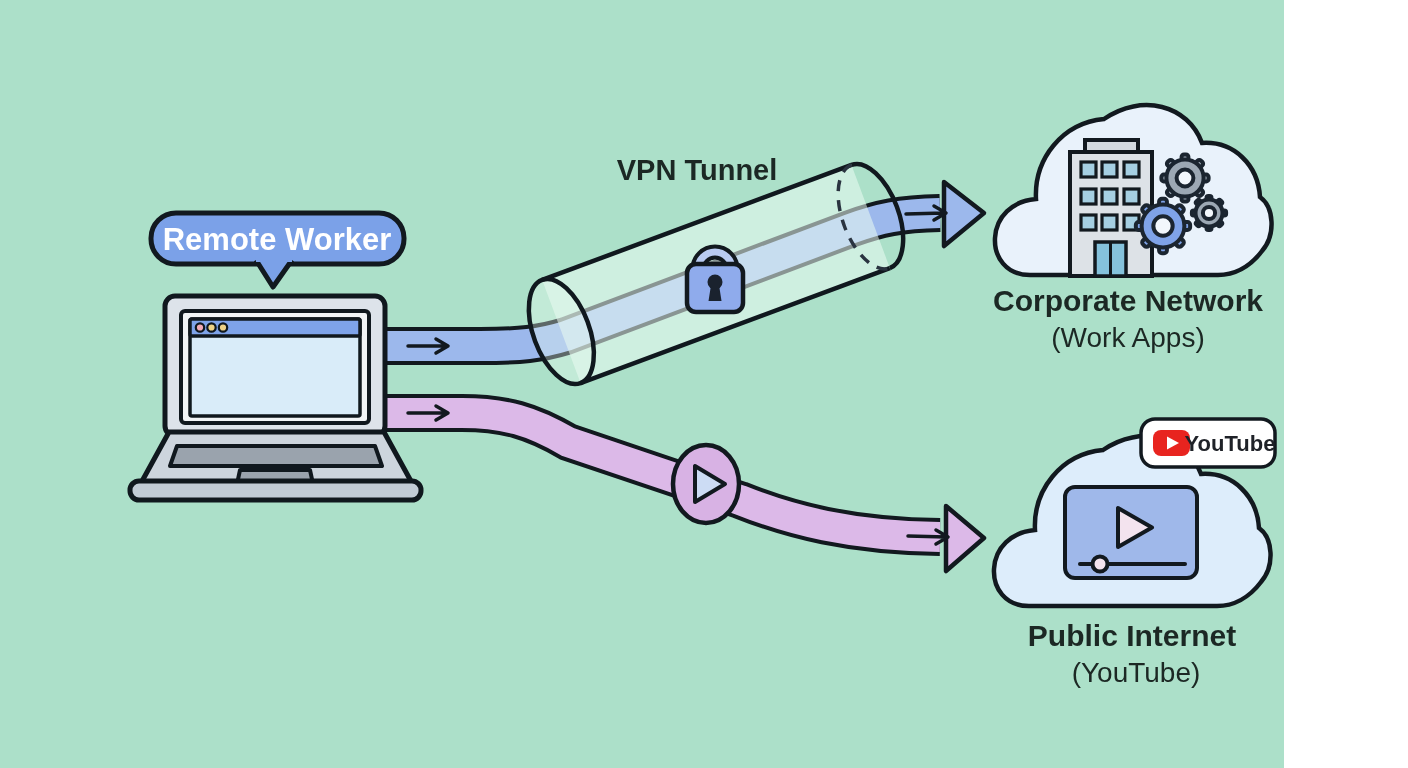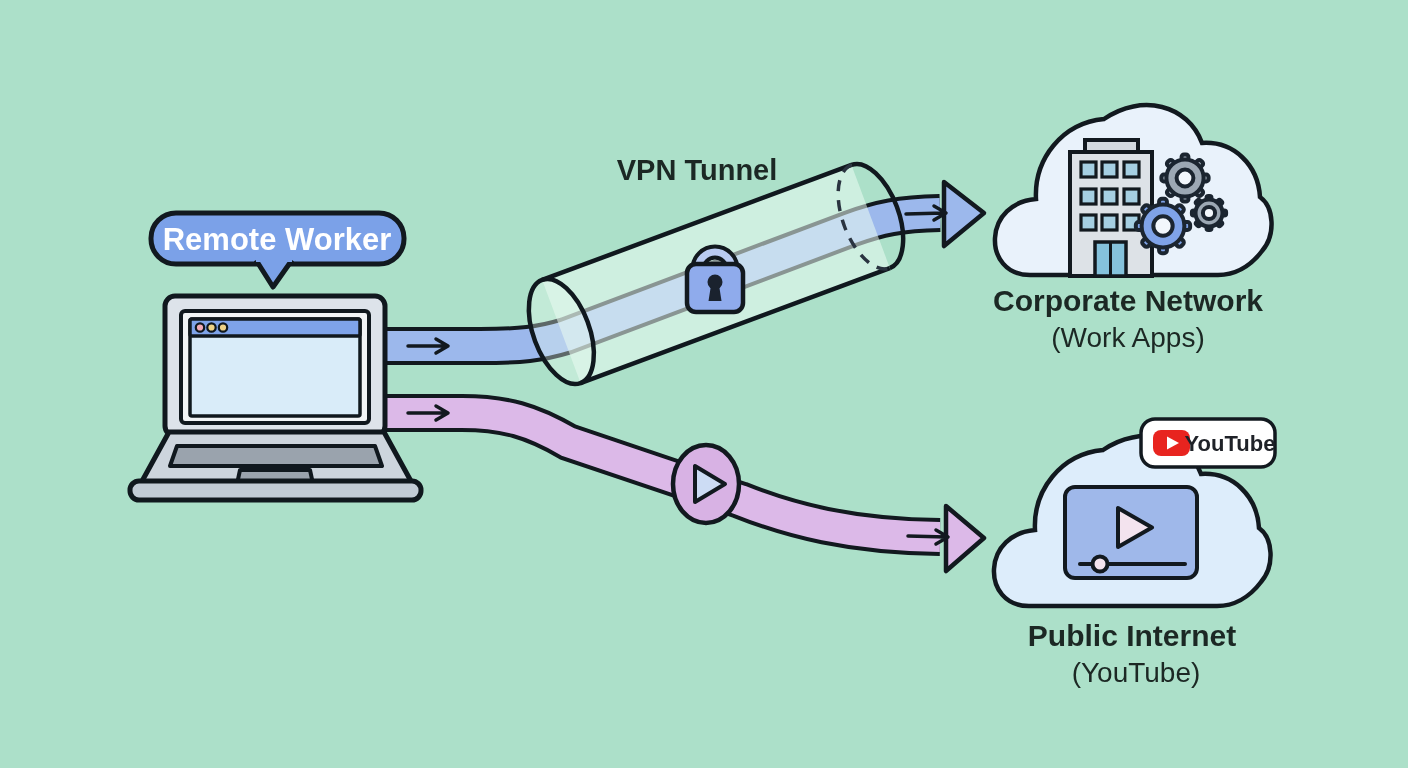--- a/index.html
+++ b/index.html
@@ -1,17 +1,17 @@
 <!DOCTYPE html>
 <html><head>
 <meta charset="utf-8">
 <style>
   html,body{margin:0;padding:0;}
   body{font-family:"Liberation Sans", sans-serif;}
-  .canvas{position:relative;width:1408px;height:768px;overflow:hidden;background:#d946ef;text-align:center;}
+  .canvas{position:relative;width:1284px;height:768px;overflow:hidden;background:#d946ef;text-align:center;}
   svg{display:block;}
   text{font-family:"Liberation Sans","DejaVu Sans",sans-serif;}
   .node-title{font-size:30px;font-weight:bold;fill:#1c2824;}
   .node-sub{font-size:28px;fill:#1c2824;}
   .bubble-text{font-size:31px;font-weight:bold;fill:#ffffff;}
   .tunnel-title{font-size:29px;font-weight:bold;fill:#1c2824;}
   .badge-text{font-size:22px;font-weight:bold;fill:#1f2228;}
   #gear .tooth,#gear .gbody{fill:currentColor;stroke:#1b2530;stroke-width:4;vector-effect:non-scaling-stroke;}
   #gear .ghole{fill:#f2f7fc;stroke:#1b2530;stroke-width:4;vector-effect:non-scaling-stroke;}
 </style>

